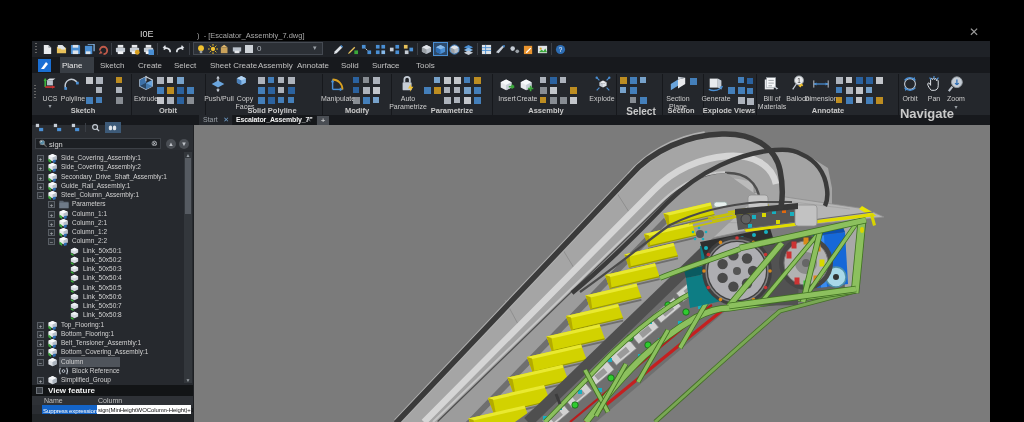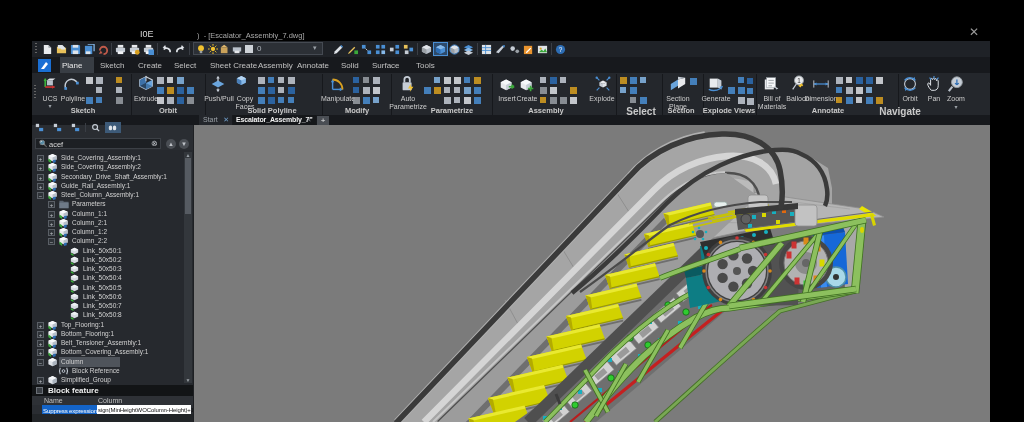--- a/index.html
+++ b/index.html
@@ -194,21 +194,21 @@
 <div class="cap" style="left:38px;top:106px;width:90px;color:#c9c9c9;font-size:7.5px;font-weight:bold">Sketch</div>
 <div class="cap" style="left:123px;top:106px;width:90px;color:#c9c9c9;font-size:7.5px;font-weight:bold">Orbit</div>
 <div class="cap" style="left:227px;top:106px;width:90px;color:#c9c9c9;font-size:7.5px;font-weight:bold">Solid Polyline</div>
 <div class="cap" style="left:312px;top:106px;width:90px;color:#c9c9c9;font-size:7.5px;font-weight:bold">Modify</div>
 <div class="cap" style="left:407px;top:106px;width:90px;color:#c9c9c9;font-size:7.5px;font-weight:bold">Parametrize</div>
 <div class="cap" style="left:501px;top:106px;width:90px;color:#c9c9c9;font-size:7.5px;font-weight:bold">Assembly</div>
 <div class="cap" style="left:596px;top:106px;width:90px;color:#c9c9c9;font-size:10px;font-weight:bold">Select</div>
 <div class="cap" style="left:636px;top:106px;width:90px;color:#c9c9c9;font-size:7.5px;font-weight:bold">Section</div>
 <div class="cap" style="left:684px;top:106px;width:90px;color:#c9c9c9;font-size:7.5px;font-weight:bold">Explode Views</div>
 <div class="cap" style="left:783px;top:106px;width:90px;color:#c9c9c9;font-size:7.5px;font-weight:bold">Annotate</div>
-<div class="cap" style="left:855px;top:106px;width:90px;color:#c9c9c9;font-size:10px;font-weight:bold">Navigate</div>
+<div class="cap" style="left:882px;top:106px;width:90px;color:#c9c9c9;font-size:13px;font-weight:bold">Navigate</div>
 <div class="abs" style="left:34px;top:85px;width:2px;height:14px;background:repeating-linear-gradient(#666 0 1px,transparent 1px 3px)"></div>
 <svg class="abs" style="left:41px;top:76px" width="17" height="17" viewBox="0 0 20 20">
     <path d="M5 3v10" stroke="#3ab03a" stroke-width="2"></path>
     <path d="M5 3l-2 3h4z" fill="#3ab03a"></path>
     <path d="M5 13h11" stroke="#c83232" stroke-width="2"></path>
     <path d="M16 13l-3-2v4z" fill="#c83232"></path>
     <rect x="7" y="5" width="7" height="6" fill="#b8c0ca"></rect>
     <path d="M7 5l3-2 7 0-3 2z" fill="#dfe3e8"></path>
   </svg>
 <div class="cap" style="left:20px;top:95px;width:60px;color:#cdcdcd;font-size:7px;line-height:7.5px">UCS</div>
@@ -450,21 +450,21 @@
     <span style="position:absolute;left:4px;top:1px">Start</span>
     <span style="position:absolute;right:3px;top:1px;color:#6f9dc9">✕</span>
   </div>
 <div class="abs" style="left:233px;top:115px;width:83px;height:10px;background:#15171a;color:#f2f2f2;font-size:7px;font-weight:bold">
     <span style="position:absolute;left:3px;top:1px;letter-spacing:-0.15px">Escalator_Assembly_7”</span>
   </div>
 <div class="abs" style="left:306px;top:116px;color:#8a8f95;font-size:6.5px;">✕</div>
 <div class="abs" style="left:317px;top:115.5px;width:12px;height:9px;background:#4a4e54;color:#e8e8e8;font-size:8px;text-align:center;line-height:9px">+</div>
 <div class="abs" style="left:35px;top:138px;width:126px;height:11px;background:#1d2024;border:1px solid #3c4046"></div>
 <div class="abs" style="left:39px;top:139.5px;color:#9aa0a6;font-size:7px;">🔍</div>
-<div class="abs" style="left:49px;top:139.5px;color:#d8d8d8;font-size:7.5px;">acef</div>
+<div class="abs" style="left:49px;top:139.5px;color:#d8d8d8;font-size:7.5px;">sign</div>
 <div class="abs" style="left:151px;top:139px;color:#c0c4c9;font-size:8px;">⊗</div>
 <div class="abs" style="left:166px;top:138.5px;width:10px;height:10px;border-radius:50%;background:#4a4e54;color:#c0c4c9;font-size:6px;text-align:center;line-height:10px">▲</div>
 <div class="abs" style="left:179px;top:138.5px;width:10px;height:10px;border-radius:50%;background:#4a4e54;color:#c0c4c9;font-size:6px;text-align:center;line-height:10px">▼</div>
 <div class="abs" style="left:32px;top:150px;width:162px;height:235px;background:#26292e"></div>
 <div class="abs" style="left:184px;top:152px;width:8px;height:231px;background:#33373c"></div>
 <div class="abs" style="left:185px;top:158px;width:6px;height:56px;background:#565b62"></div>
 <div class="abs" style="left:185.5px;top:152px;color:#9aa0a6;font-size:5px;">▲</div>
 <div class="abs" style="left:185.5px;top:377px;color:#9aa0a6;font-size:5px;">▼</div>
 <div class="abs" style="left:37px;top:155.2px;width:7px;height:7px;background:#2f3338;border:1px solid #5a5f66;color:#c0c4c9;font-size:6px;line-height:6px;text-align:center">+</div>
 <svg class="abs" style="left:47px;top:153.2px" width="11" height="11" viewBox="0 0 11 12">
@@ -652,21 +652,21 @@
 <div class="abs" style="left:72px;top:366.95px;color:#d2d2d2;font-size:6.5px;">Block Reference</div>
 <div class="abs" style="left:37px;top:377.2px;width:7px;height:7px;background:#2f3338;border:1px solid #5a5f66;color:#c0c4c9;font-size:6px;line-height:6px;text-align:center">+</div>
 <svg class="abs" style="left:47px;top:375.2px" width="11" height="11" viewBox="0 0 11 12">
     <path d="M5.5 1l4.5 2.2v4.6L5.5 10 1 7.8V3.2z" fill="#dfe3e8"></path>
     <path d="M5.5 1L10 3.2 5.5 5.4 1 3.2z" fill="#f4f6f8"></path>
     <path d="M5.5 5.4L10 3.2v4.6L5.5 10z" fill="#aab3bd"></path>
   </svg>
 <div class="abs" style="left:61px;top:376.2px;color:#d2d2d2;font-size:6.5px;">Simplified_Group</div>
 <div class="abs" style="left:32px;top:385px;width:162px;height:11px;background:#121416"></div>
 <div class="abs" style="left:36px;top:386.5px;width:7px;height:7px;background:#3a3e44;border:1px solid #6a6f76"></div>
-<div class="abs" style="left:48px;top:386px;color:#f0f0f0;font-size:8px;font-weight:bold">Block feature</div>
+<div class="abs" style="left:48px;top:386px;color:#f0f0f0;font-size:8px;font-weight:bold">View feature</div>
 <div class="abs" style="left:32px;top:396px;width:162px;height:9px;background:#2e3136"></div>
 <div class="abs" style="left:44px;top:397px;color:#c2c2c2;font-size:7px;">Name</div>
 <div class="abs" style="left:98px;top:397px;color:#c2c2c2;font-size:7px;">Column</div>
 <div class="abs" style="left:42px;top:405px;width:55px;height:9px;background:#1464c8"></div>
 <div class="abs" style="left:43px;top:406.5px;color:#fff;font-size:6.2px;letter-spacing:-0.2px">Suppress expression</div>
 <div class="abs" style="left:97px;top:405px;width:94px;height:9px;background:#fff"></div>
 <div class="abs" style="left:98px;top:406.5px;color:#111;font-size:6px;letter-spacing:-0.1px">sign(MinHeightWOColumn-Height)+1</div>
 <div class="abs" style="left:32px;top:414px;width:162px;height:8px;background:#222528"></div>
 <div class="abs" style="left:193px;top:125px;width:2px;height:297px;background:#1e2023"></div>
 <svg class="abs" style="left:194px;top:125px" width="796" height="297" viewBox="194 125 796 297">

